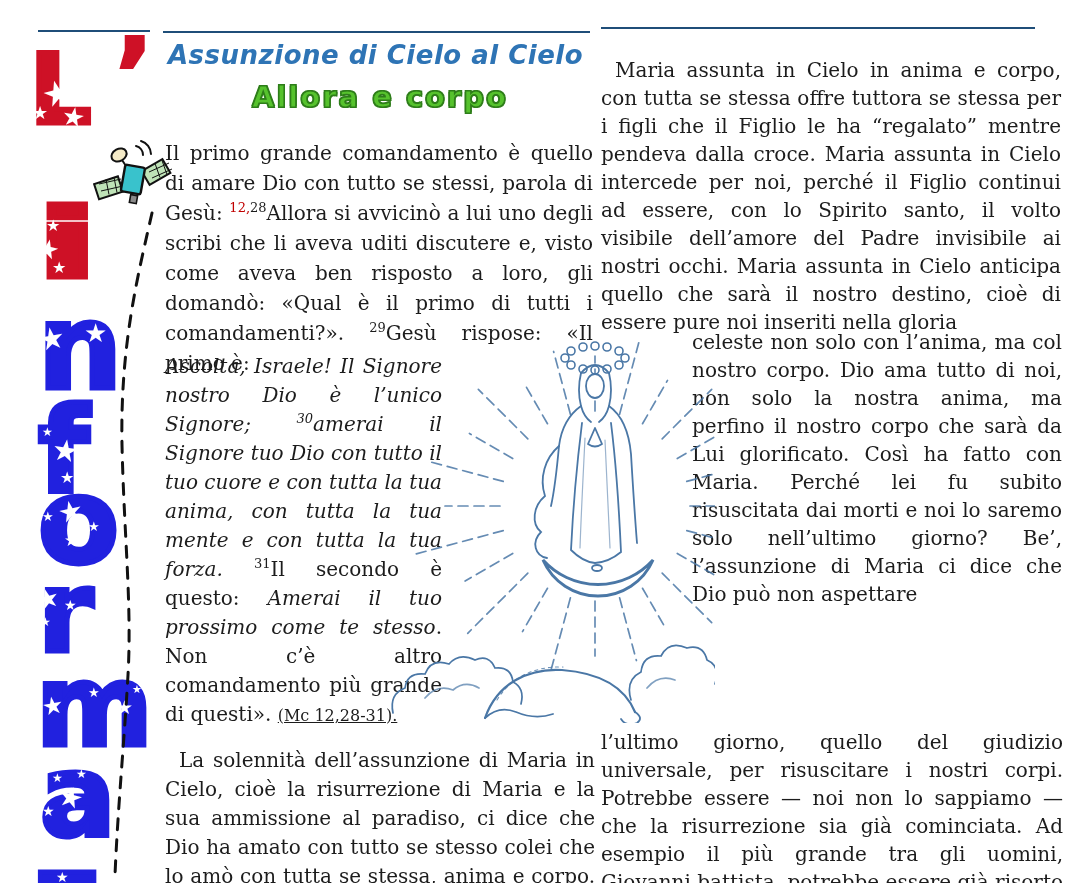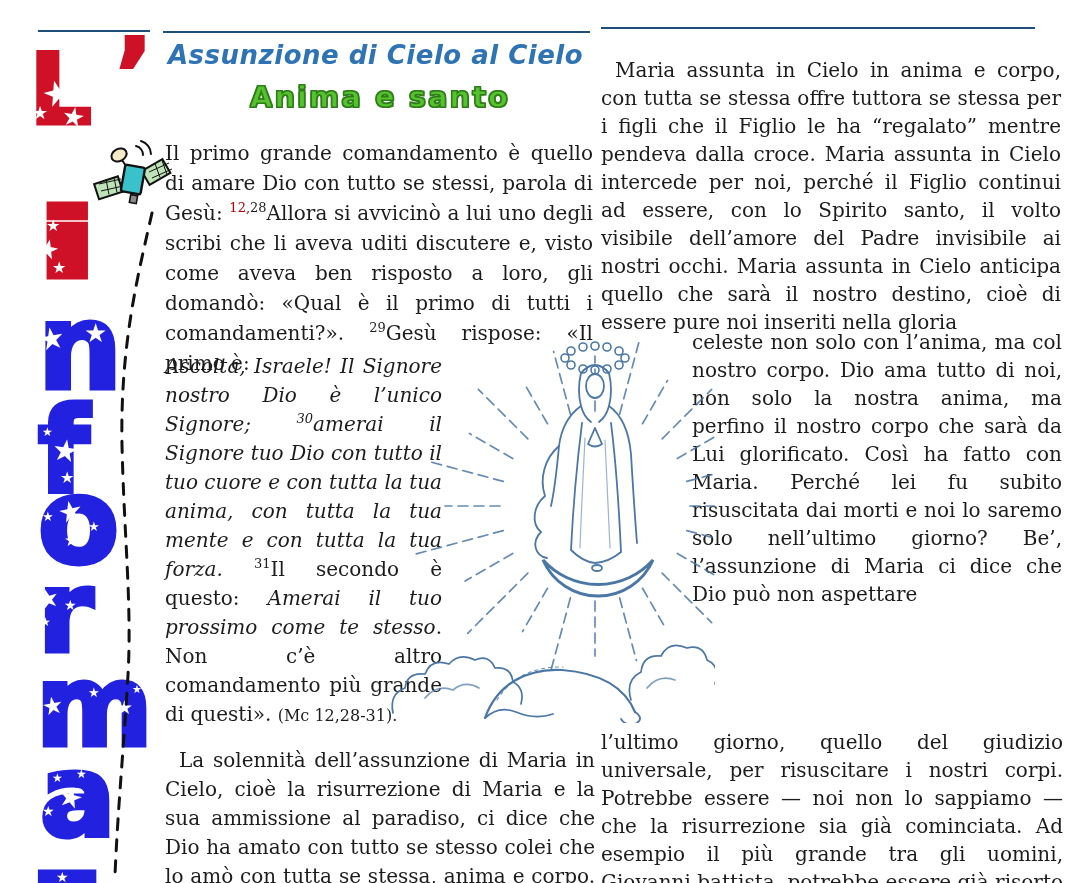--- a/index.html
+++ b/index.html
@@ -42,21 +42,21 @@
   .txt{position:absolute;text-align:justify;font-size:20px;hyphens:auto;}
   #lc-p1{left:165px;top:118px;width:428px;line-height:30px;}
   #lc-quote{left:165px;top:332px;width:277px;line-height:29px;font-style:italic;}
   #lc-p2{left:165px;top:726px;width:430px;line-height:29px;text-indent:14px;}
   #rc-p1{left:601px;top:36px;width:460px;line-height:28px;text-indent:14px;}
   #rc-narrow{left:692px;top:308px;width:370px;line-height:28px;}
   #rc-p3{left:601px;top:708px;width:462px;line-height:28px;}
   sup{font-size:13px;line-height:0;}
   .sup-red{color:#C00000;}
   .roman{font-style:normal;margin-top:16px;}
-  .ref{font-style:normal;font-size:16px;}
+  .ref{font-style:normal;font-size:16px;text-decoration:underline;}
 
   
   #madonna{position:absolute;left:385px;top:328px;width:330px;height:395px;}
   #satellite{position:absolute;left:92px;top:138px;width:80px;height:82px;}
   #dashpath{position:absolute;left:80px;top:205px;width:120px;height:678px;}
 </style>
 </head>
 <body>
 
 <div id="page">
@@ -89,21 +89,21 @@
     <path d="M57,34 l20,-9 M60,40 l20,-9 M63,25.5 l5,14 M70,22.5 l5,14" stroke="#111" stroke-width="1" fill="none"></path>
     <rect x="31" y="28" width="20" height="27" rx="2" fill="#39C2CC" stroke="#111" stroke-width="2.4" transform="rotate(10 41 41)"></rect>
     <rect x="38" y="57" width="7" height="8" fill="#8a8a8a" stroke="#111" stroke-width="1.6" transform="rotate(10 41 61)"></rect>
   </svg>
 
   <svg id="dashpath" viewBox="0 0 120 678">
     <path d="M72,8 C58,70 40,140 42,240 C44,330 52,400 48,470 C44,540 38,600 35,670" fill="none" stroke="#111" stroke-width="3" stroke-dasharray="11 10" stroke-linecap="round"></path>
   </svg>
 
   <div id="title">Assunzione di Cielo al Cielo</div>
-  <div id="subtitle">Anima e santo</div>
+  <div id="subtitle">Allora e corpo</div>
 
   <p id="lc-p1" class="txt"><span>Il primo grande comandamento è quello di amare Dio con tutto se stessi, parola di Gesù: </span><sup class="sup-red">12,</sup><sup>28</sup><span>Allora si avvicinò a lui uno degli scribi che li aveva uditi discutere e, visto come aveva ben risposto a loro, gli domandò: «Qual è il primo di tutti i comandamenti?». </span><sup>29</sup><span>Gesù rispose: «Il primo è:</span></p>
 
   <p id="lc-quote" class="txt"><span>Ascolta, Israele! Il Signore nostro Dio è l’unico Signore; </span><sup>30</sup><span>amerai il Signore tuo Dio con tutto il tuo cuore e con tutta la tua anima, con tutta la tua mente e con tutta la tua forza. </span><sup class="roman">31</sup><span class="roman">Il secondo è questo: </span><span>Amerai il tuo prossimo come te stesso</span><span class="roman">. Non c’è altro comandamento più grande di questi». </span><span class="ref">(Mc 12,28-31).</span></p>
 
   <p id="lc-p2" class="txt">La solennità dell’assunzione di Maria in Cielo, cioè la risurrezione di Maria e la sua ammissione al paradiso, ci dice che Dio ha amato con tutto se stesso colei che lo amò con tutta se stessa, anima e corpo. E in anima e corpo fu da Dio assunta alla gloria</p>
 
   <p id="rc-p1" class="txt">Maria assunta in Cielo in anima e corpo, con tutta se stessa offre tuttora se stessa per i figli che il Figlio le ha “regalato” mentre pendeva dalla croce. Maria assunta in Cielo intercede per noi, perché il Figlio continui ad essere, con lo Spirito santo, il volto visibile dell’amore del Padre invisibile ai nostri occhi. Maria assunta in Cielo anticipa quello che sarà il nostro destino, cioè di essere pure noi inseriti nella gloria</p>
   <p id="rc-narrow" class="txt">celeste non solo con l’anima, ma col nostro corpo. Dio ama tutto di noi, non solo la nostra anima, ma perfino il nostro corpo che sarà da Lui glorificato.  Così ha fatto con Maria. Perché lei fu subito risuscitata dai morti e noi lo saremo solo nell’ultimo giorno? Be’, l’assunzione di Maria ci dice che Dio può non aspettare</p>
   <p id="rc-p3" class="txt">l’ultimo giorno, quello del giudizio universale, per risuscitare i nostri corpi. Potrebbe essere — noi non lo sappiamo — che la risurrezione sia già cominciata. Ad esempio il più grande tra gli uomini, Giovanni battista, potrebbe essere già risorto anche lui, ma appunto non lo sappiamo. C’è co</p>

